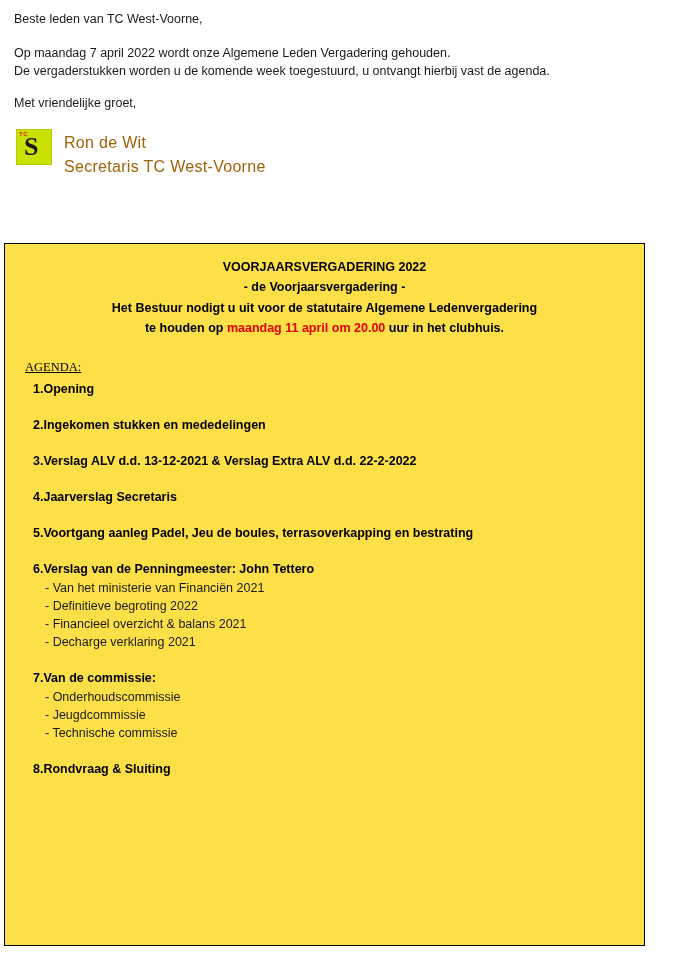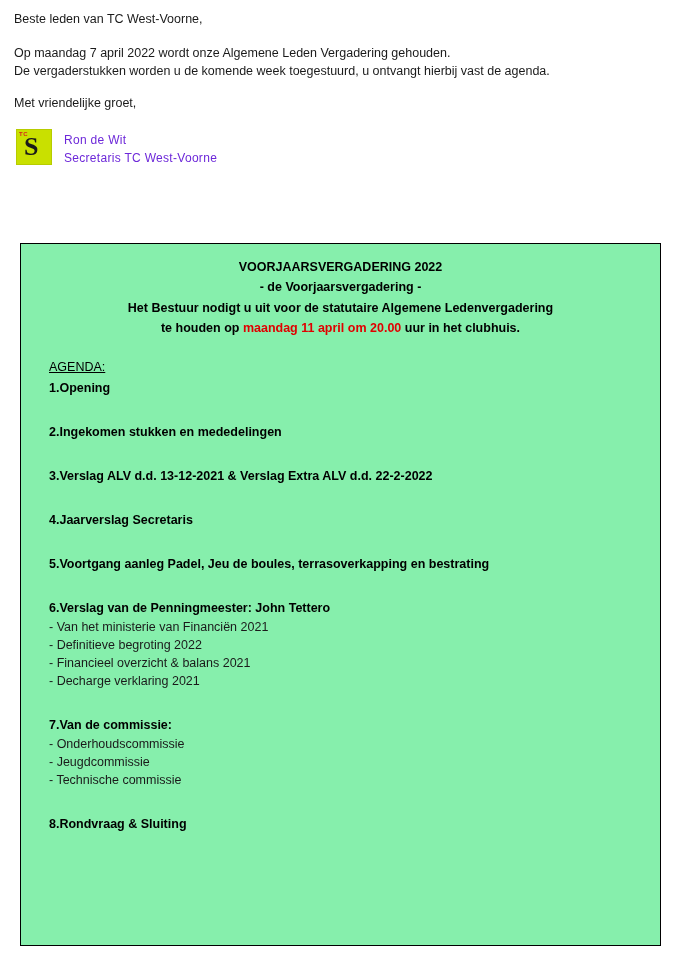--- a/index.html
+++ b/index.html
@@ -68,74 +68,75 @@
     position: absolute;
     left: 7px;
     top: 4px;
     font-size: 26px;
     font-weight: bold;
     color: #1a1a1a;
     font-family: "Liberation Serif", serif;
     line-height: 1;
   }
   .sig-text {
-    font-size: 12px;
+    font-size: 16px;
     line-height: 1.55;
     letter-spacing: 0.3px;
     padding-top: 2px;
-    color: #6d28d9;
+    color: #a16207;
   }
 
   
   .agenda-box {
     position: absolute;
-    left: 20px;
+    left: 4px;
     top: 243px;
     width: 641px;
     height: 703px;
     border: 1.5px solid #000000;
     box-sizing: border-box;
-    background: #86efac;
+    background: #fde047;
     overflow: hidden;
   }
   .agenda-inner {
     padding: 13px 16px 0 16px;
   }
   .agenda-head {
     text-align: center;
     font-size: 12.5px;
     font-weight: bold;
     line-height: 1.62;
   }
   .agenda-head div {
     white-space: nowrap;
   }
   .red {
     color: #e00000;
   }
 
   .agenda-label {
     margin-top: 22px;
-    margin-left: 12px;
+    margin-left: 4px;
     font-size: 12.5px;
     text-decoration: underline;
     font-weight: normal;
+    font-family: Liberation Serif, serif;
   }
 
   .item {
     margin-left: 12px;
-    margin-top: 30px;
+    margin-top: 22px;
     font-size: 12.5px;
     font-weight: bold;
   }
   .item.first {
     margin-top: 7px;
   }
   .sub {
-    margin-left: 12px;
+    margin-left: 24px;
     margin-top: 5px;
     font-size: 12.5px;
     font-weight: normal;
     color: #1a1a1a;
   }
   .sub.tight {
     margin-top: 4px;
   }
 </style>
 </head>

